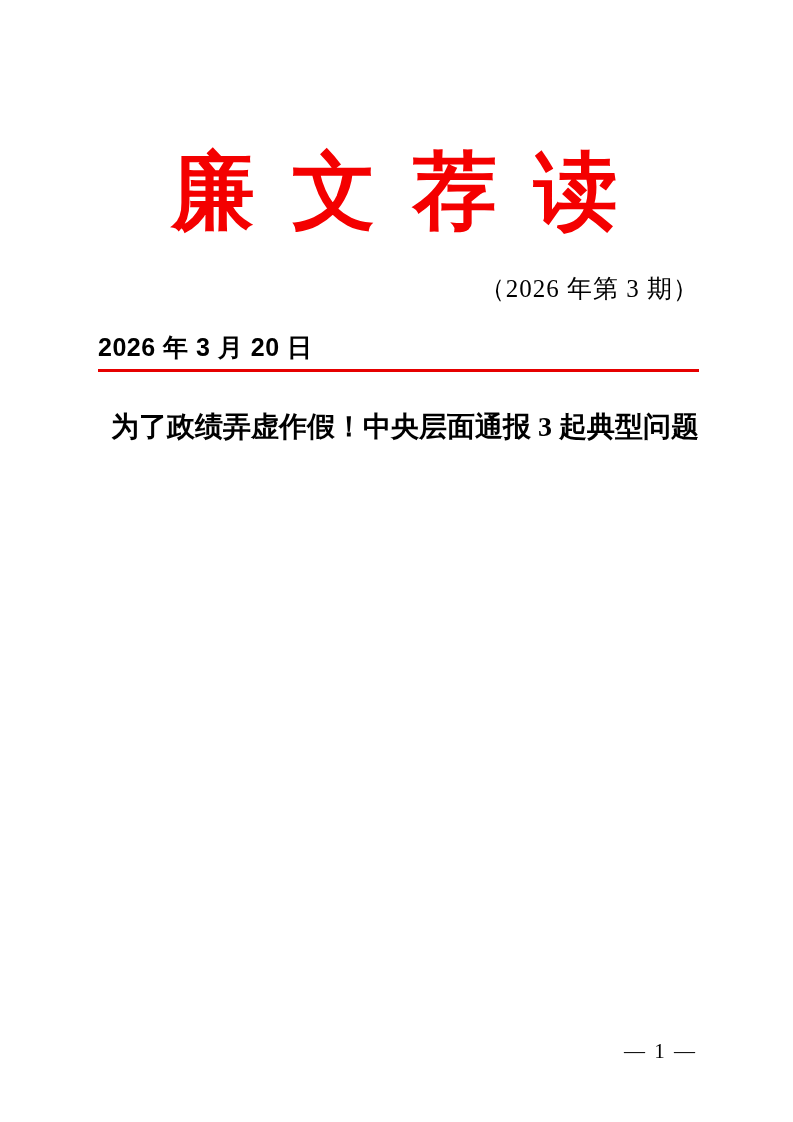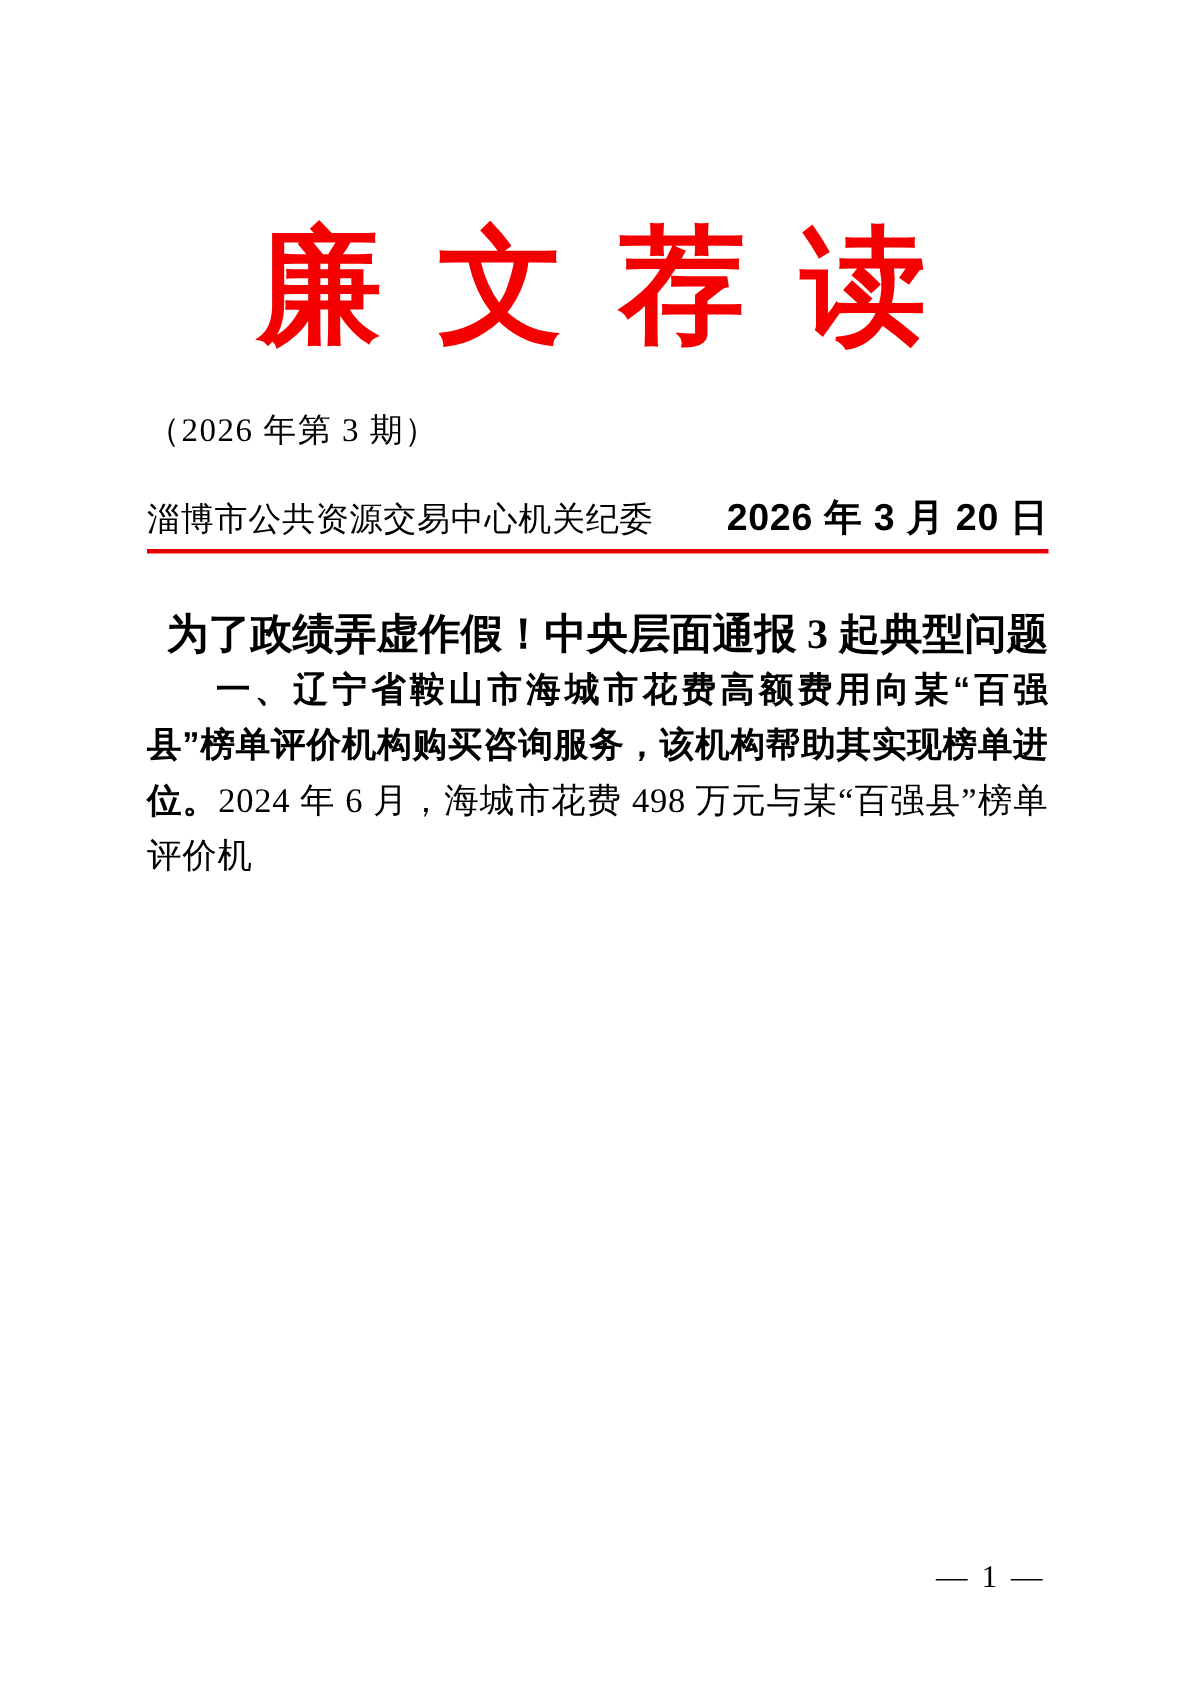--- a/index.html
+++ b/index.html
@@ -31,22 +31,22 @@
     line-height: 1.0;
     font-weight: bold;
     letter-spacing: 8px;
     color: var(--title-red, #f40000);
     white-space: nowrap;
   }
 
   
   .issue-line {
     margin-top: 38px;
-    text-align: left;
-    font-size: 22px;
+    text-align: right;
+    font-size: 25px;
     letter-spacing: 1px;
   }
 
   
   .masthead-row {
     margin-top: 26px;
     display: flex;
     justify-content: space-between;
     align-items: baseline;
   }
@@ -120,28 +120,26 @@
 <body>
 
 <div class="page">
   <div class="content">
 
     <h1 class="doc-title">廉 文 荐 读</h1>
 
     <div class="issue-line">（2026 年第 3 期）</div>
 
     <div class="masthead-row">
-      <span class="org-name">淄博市公共资源交易中心机关纪委</span>
       <span class="issue-date">2026 年 3 月 20 日</span>
     </div>
 
     <hr class="red-rule">
 
 
     <h2 class="article-title">为了政绩弄虚作假！中央层面通报 3 起典型问题</h2>
 
 
-    <p class="body-para"><span class="bold-run">一、辽宁省鞍山市海城市花费高额费用向某“百强县”榜单评价机构购买咨询服务，该机构帮助其实现榜单进位。</span><span>2024 年 6 月，海城市花费 498 万元与某“百强县”榜单评价机</span></p>
 
   </div>
 
   <div class="page-number">— 1 —</div>
 </div>
 
 </body></html>

